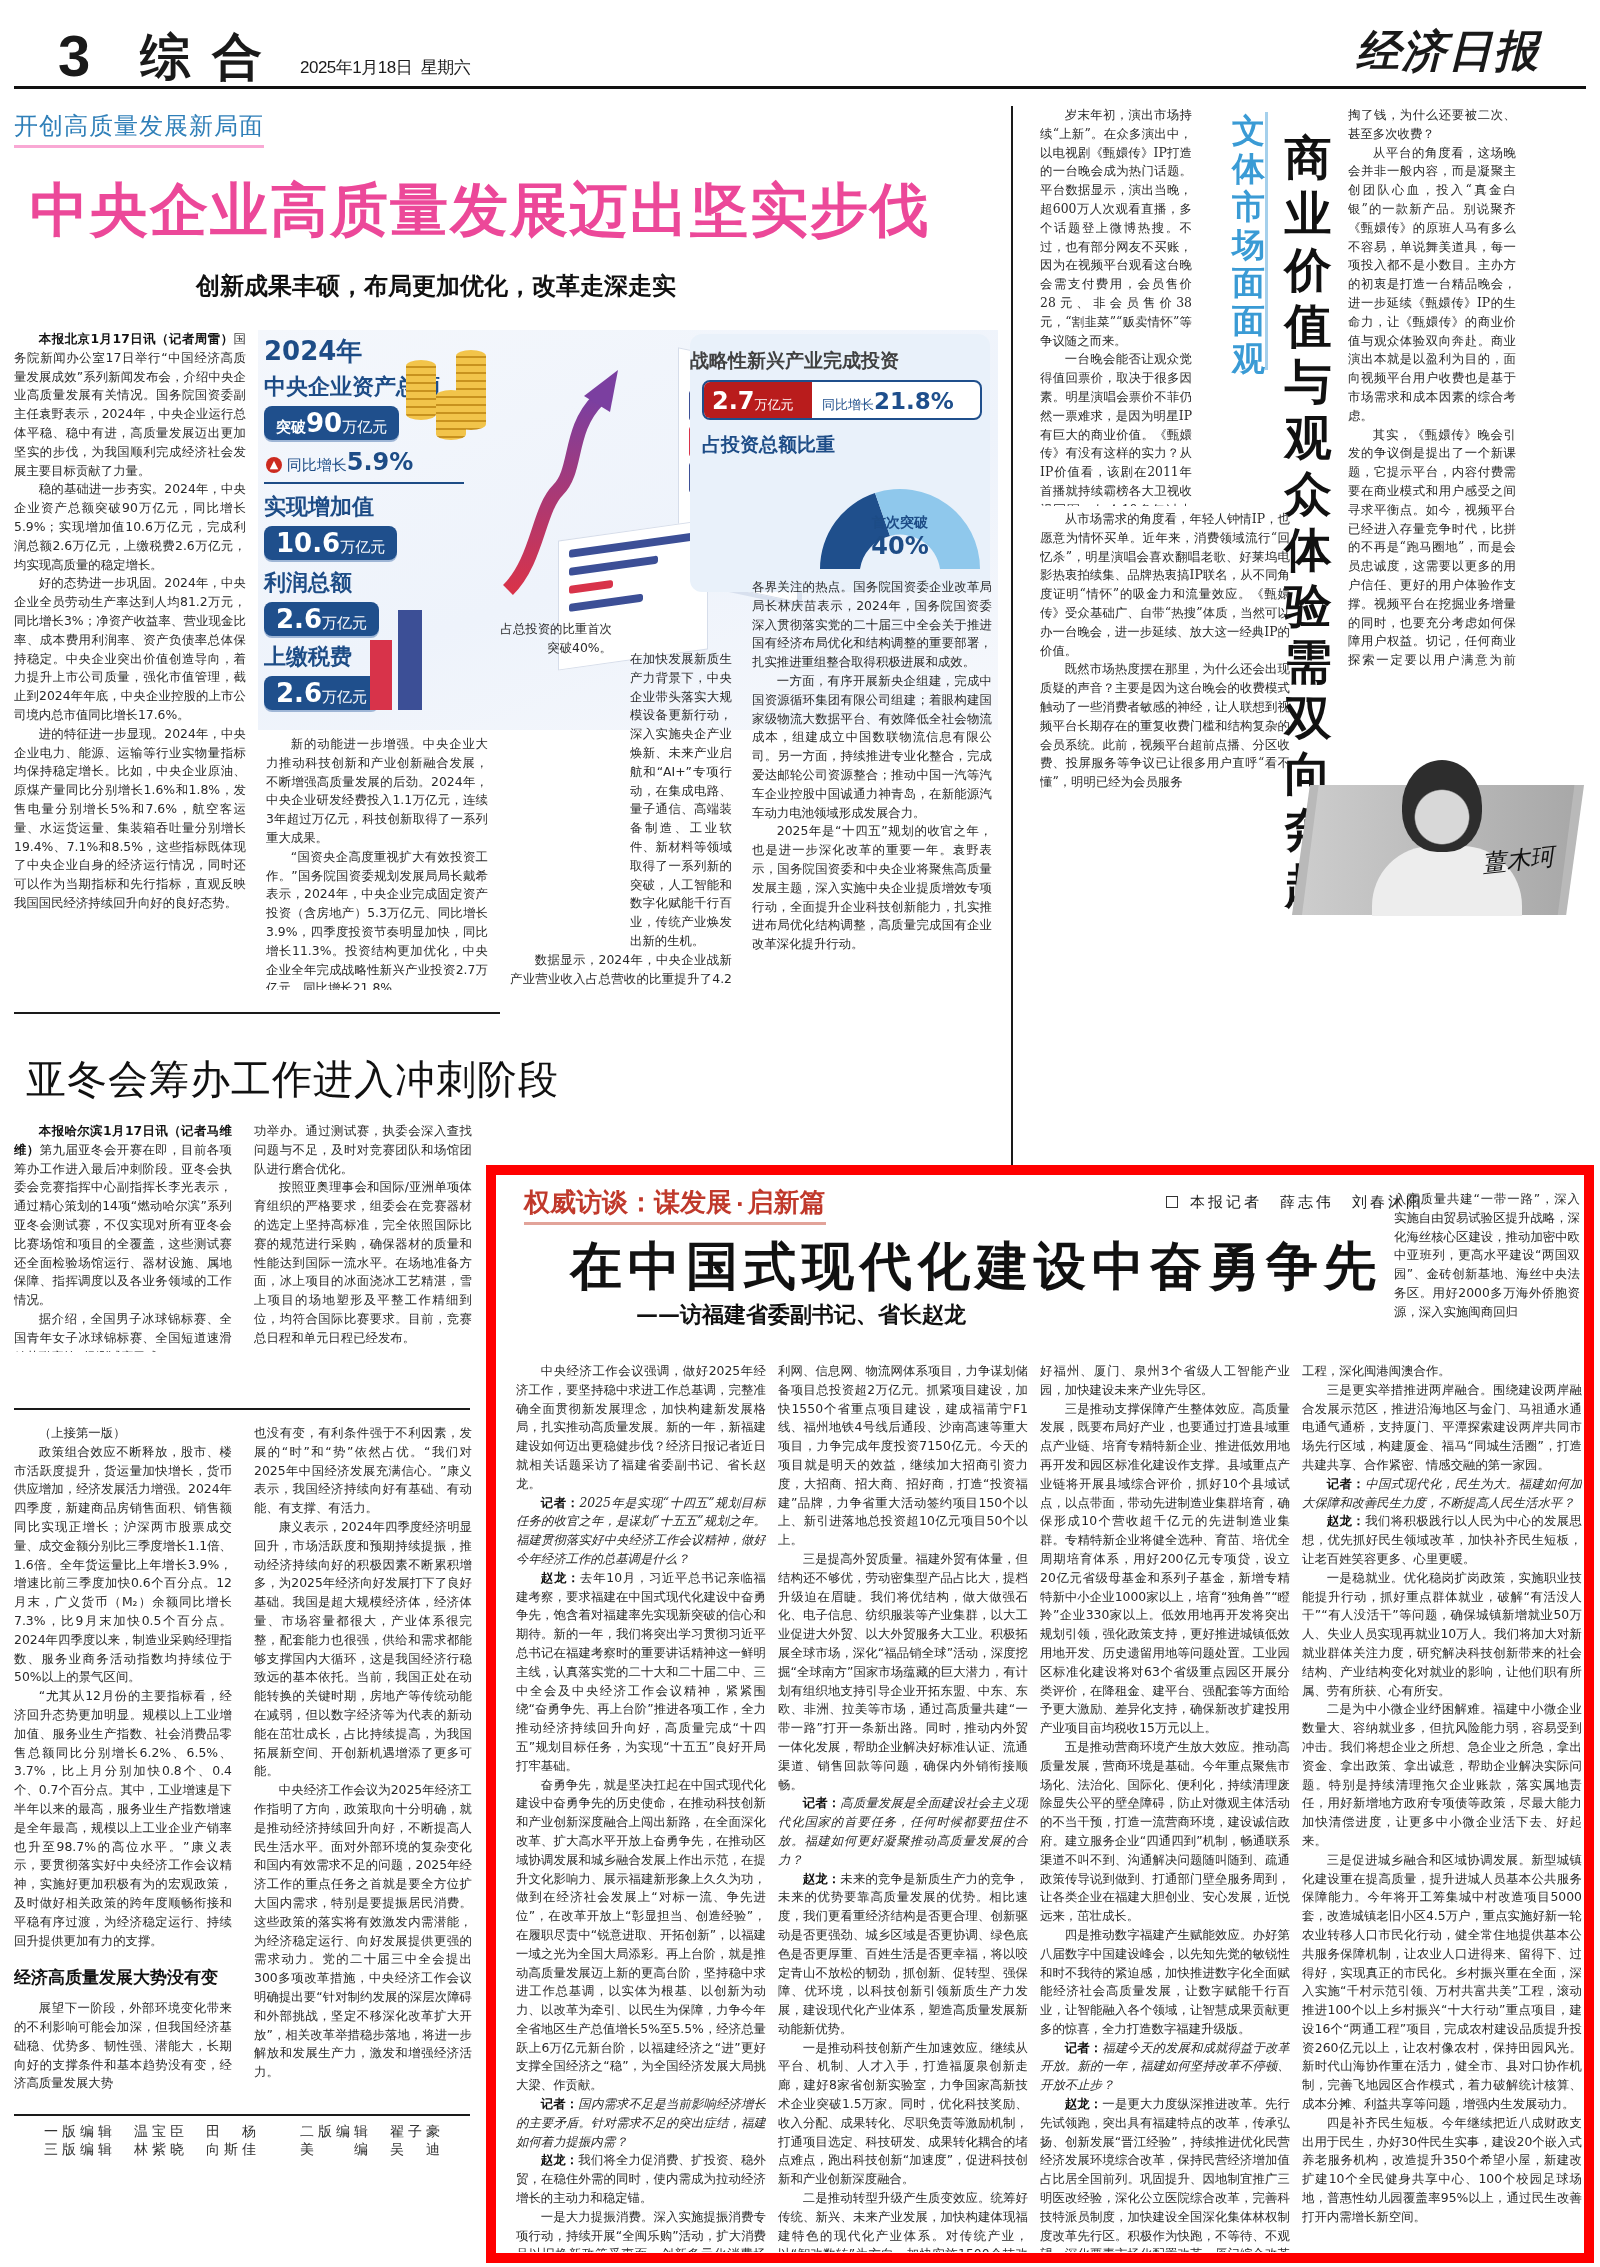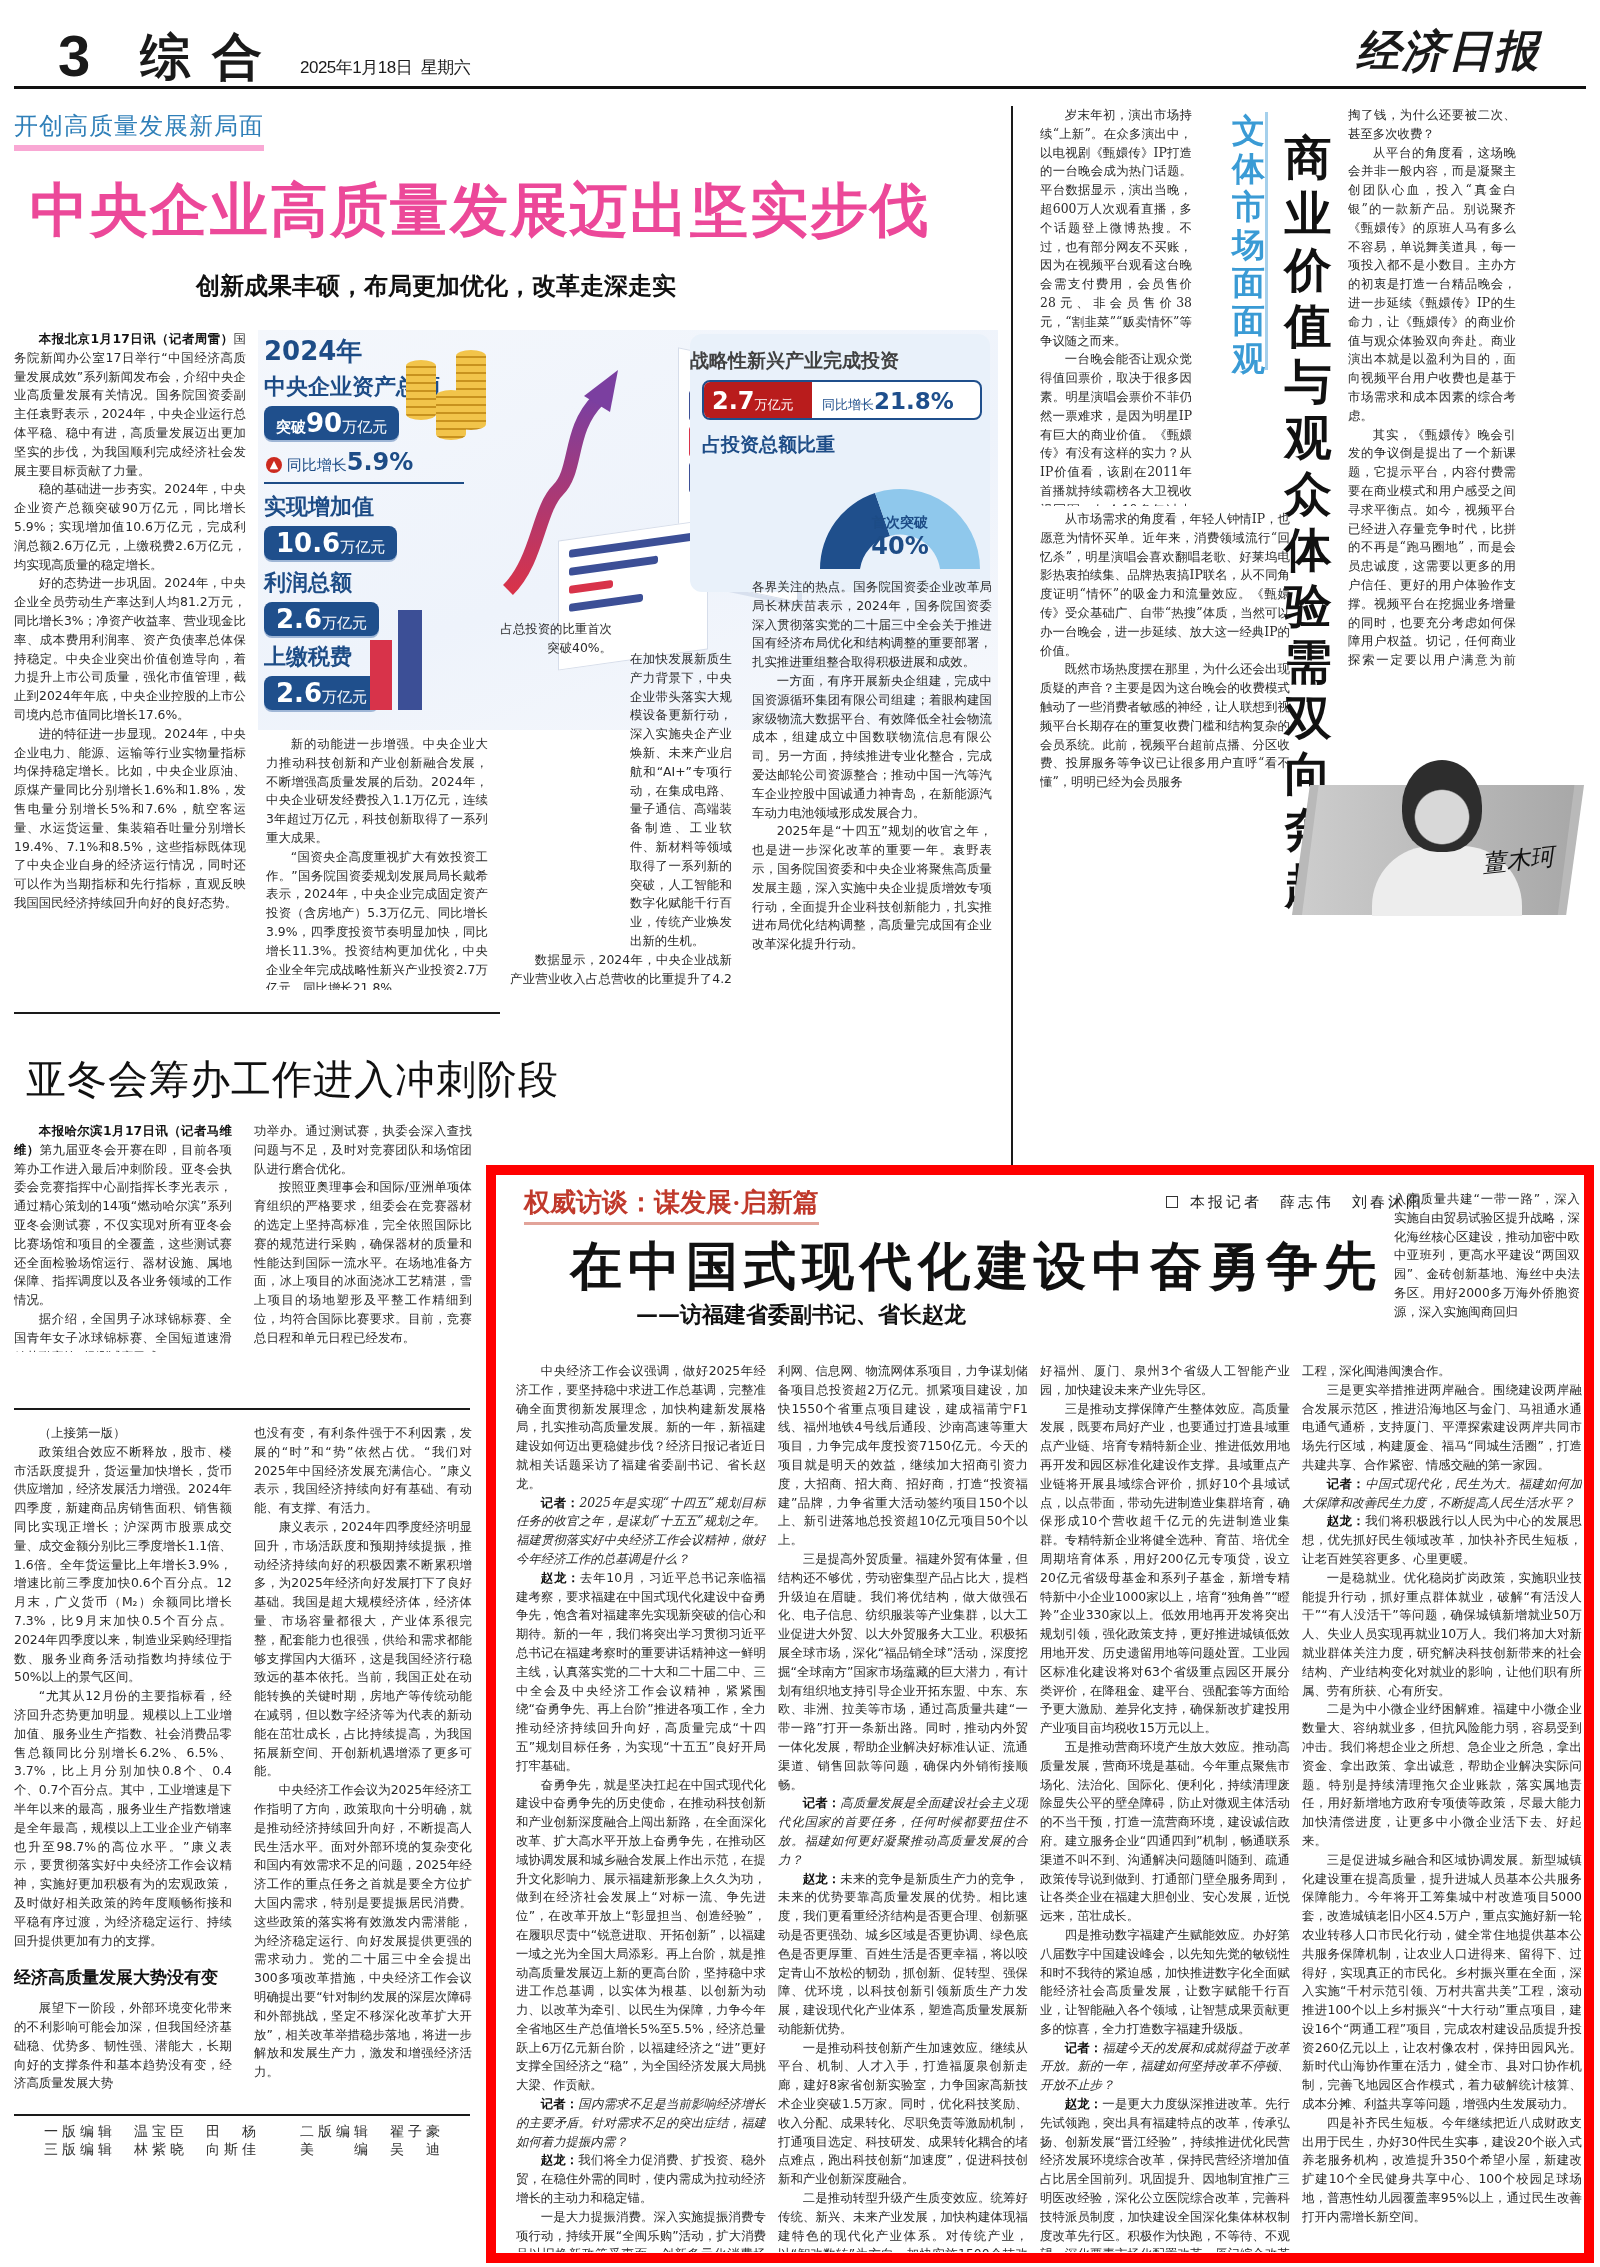--- a/index.html
+++ b/index.html
@@ -15,21 +15,21 @@
   .mast-rule { left: 14px; top: 86px; width: 1572px; height: 3px; background: #111; }
 
   
   .col { font-family: "DejaVu Sans", sans-serif; font-size: 12.4px; line-height: 18.8px; color: #2a2a2a; text-align: justify; overflow: hidden; }
   .col p { text-indent: 2em; }
   .col .serif { font-family: "DejaVu Serif", serif; }
   .col b { font-weight: 700; color: #111; }
   .q { font-family: "DejaVu Serif", serif; font-style: italic; }
 
   
-  .kicker-top { left: 14px; top: 110px; font-family: "DejaVu Serif", serif; font-size: 24px; color: #2f7fb8; letter-spacing: 1px; padding-bottom: 3px; border-bottom: 6px solid #f9a8d4; }
+  .kicker-top { left: 14px; top: 110px; font-family: "DejaVu Serif", serif; font-size: 24px; color: #2f7fb8; letter-spacing: 1px; padding-bottom: 3px; border-bottom: 3px solid #f9a8d4; }
   .headline-top { left: 30px; top: 172px; font-family: "DejaVu Sans", sans-serif; font-weight: 700; font-size: 58px; letter-spacing: 2px; color: #ec4899; }
   .subhead-top { left: 196px; top: 270px; font-family: "DejaVu Serif", serif; font-weight: 700; font-size: 24px; color: #111; }
 
   
   .info { left: 258px; top: 330px; width: 740px; height: 400px; background: linear-gradient(160deg,#f4f7fc 0%, #eef3fb 55%, #f6f8fc 100%); }
   .info .year { left: 6px; top: 4px; font-weight: 700; font-size: 26px; color: #1d4c86; }
   .info .lbl { font-weight: 700; font-size: 22px; color: #1d4c86; }
   .info .pill { background: #1f4f8c; color: #fff; font-weight: 700; border-radius: 8px; padding: 2px 12px; box-shadow: 0 2px 0 #9fb6d6; }
   .info .pill .big { font-size: 26px; }
   .info .pill .unit { font-size: 15px; font-weight: 400; }
@@ -69,21 +69,21 @@
   .portrait .body { position: absolute; left: 80px; top: 86px; width: 150px; height: 70px; background: #ededed; border-radius: 60px 60px 0 0; }
   .portrait .sig { position: absolute; left: 190px; top: 84px; font-family: "DejaVu Serif", serif; font-style: italic; font-size: 24px; color: #111; transform: rotate(-6deg); }
 
   
   .headline-ydh { left: 26px; top: 1052px; font-family: "DejaVu Sans", sans-serif; font-size: 40px; letter-spacing: 1px; color: #111; }
   .subhd { font-family: "DejaVu Sans", sans-serif; font-weight: 700; font-size: 17px; color: #111; }
   .editors { font-family: "DejaVu Serif", serif; font-size: 14px; color: #333; letter-spacing: 4px; line-height: 18px; }
 
   
   .red-box { left: 486px; top: 1165px; width: 1108px; height: 1098px; border: 10px solid #ff0000; border-top-width: 10px; }
-  .kicker-red { left: 524px; top: 1185px; font-family: Liberation Serif, serif; font-weight: 700; font-size: 26px; color: #c0392b; padding-bottom: 2px; border-bottom: 3px solid #e2a399; }
+  .kicker-red { left: 524px; top: 1185px; font-family: Liberation Mono, monospace; font-weight: 700; font-size: 26px; color: #c0392b; padding-bottom: 2px; border-bottom: 3px solid #e2a399; }
   .byline { left: 1166px; top: 1193px; font-family: "DejaVu Serif", serif; font-size: 15px; color: #222; letter-spacing: 3px; }
   .byline .box-icon { display: inline-block; width: 12px; height: 12px; border: 1px solid #333; vertical-align: -1px; margin-right: 12px; }
   .headline-fj { left: 570px; top: 1232px; font-family: "DejaVu Sans", sans-serif; font-weight: 700; font-size: 52px; letter-spacing: 6px; color: #111; }
   .subhead-fj { left: 636px; top: 1300px; font-family: "DejaVu Serif", serif; font-weight: 700; font-size: 22px; color: #111; }
 </style>
 </head>
 <body>
 
 <div class="abs page-num">3</div>
 <div class="abs section-name">综合</div>

